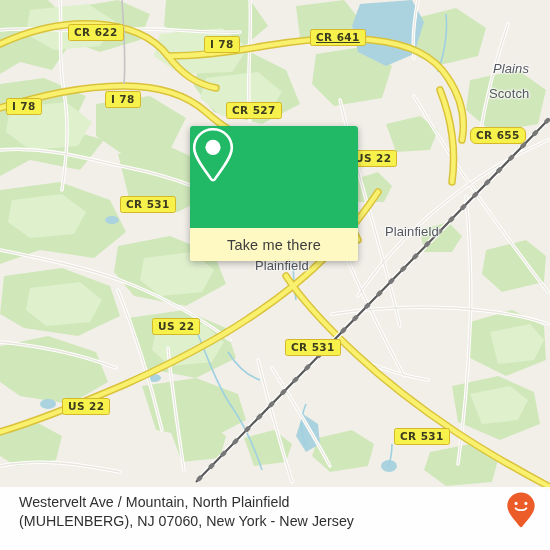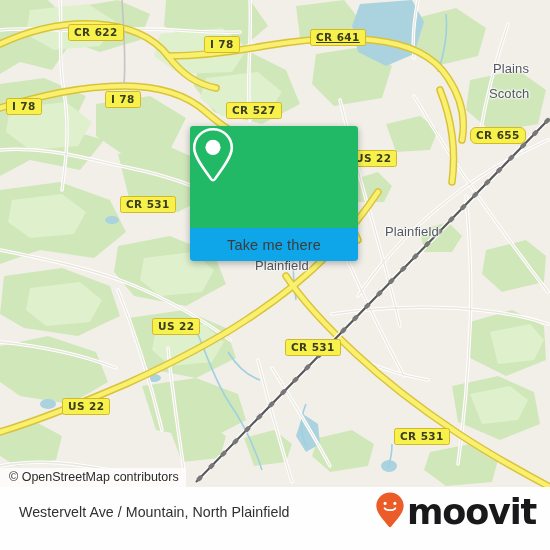--- a/index.html
+++ b/index.html
@@ -48,21 +48,21 @@
     background:#fff;
   }
   .card-top{
     height:102px;width:100%;
     background:#21b866;
     display:flex;align-items:center;justify-content:center;
     box-sizing:border-box;
   }
   .card-bottom{
     height:33px;width:100%;
-    background:#0ea5e9;
+    background:#fef9c3;
     display:flex;align-items:center;justify-content:center;
     box-sizing:border-box;
   }
   .card-bottom span{
     color:#3c3c3c;font-size:14.5px;letter-spacing:.15px;
   }
   .pin-glyph{display:block;}
 
   
   .osm{
@@ -264,52 +264,51 @@
     <div class="shield" style="left:226px;top:102px;">CR 527</div>
     <div class="shield" style="left:470px;top:127px;border-radius:6px;">CR 655</div>
     <div class="shield" style="left:349px;top:150px;">US 22</div>
     <div class="shield" style="left:120px;top:196px;">CR 531</div>
     <div class="shield" style="left:152px;top:318px;">US 22</div>
     <div class="shield" style="left:285px;top:339px;">CR 531</div>
     <div class="shield" style="left:62px;top:398px;">US 22</div>
     <div class="shield" style="left:394px;top:428px;">CR 531</div>
 
     <div class="place" style="left:489px;top:47px;margin-top:39px;">Scotch</div>
-    <div class="place" style="left:493px;top:61px;">Plains</div>
+    <div class="place" style="left:493px;top:61px;font-style:italic;">Plains</div>
     <div class="place" style="left:385px;top:224px;">Plainfield</div>
     <div class="place" style="left:255px;top:258px;">Plainfield</div>
 
     <div class="card">
       <div class="card-top">
         <span>
           <svg class="pin-glyph" width="46" height="58" viewBox="0 0 46 58" aria-hidden="true">
             <path d="M23 3.2 C12.6 3.2 4.2 11.5 4.2 21.7 C4.2 31.6 15.5 44.6 21.3 53.4 C22.1 54.6 23.9 54.6 24.7 53.4 C30.5 44.6 41.8 31.6 41.8 21.7 C41.8 11.5 33.4 3.2 23 3.2 Z" fill="none" stroke="#ffffff" stroke-width="2.6"></path>
             <circle cx="23" cy="21.3" r="7.6" fill="#ffffff"></circle>
           </svg>
         </span>
       </div>
       <div class="card-bottom">
         <span>Take me there</span>
       </div>
     </div>
 
-    <div class="osm">© OpenStreetMap contributors</div>
   </div>
 
   <div class="footer-veil"></div>
   <div class="footer">
     <div class="footer-text">
       <div>Westervelt Ave / Mountain, North Plainfield</div>
+      <div>(MUHLENBERG), NJ 07060, New York - New Jersey</div>
     </div>
     <div class="footer-logo">
       <span>
         <svg width="30" height="38" viewBox="0 0 30 38" aria-hidden="true">
           <path d="M15 1.4 C7.4 1.4 1.3 7.4 1.3 14.8 C1.3 22.6 10.2 30.5 13.7 35.6 C14.3 36.5 15.7 36.5 16.3 35.6 C19.8 30.5 28.7 22.6 28.7 14.8 C28.7 7.4 22.6 1.4 15 1.4 Z" fill="#ec5c28"></path>
           <circle cx="10.1" cy="12.4" r="1.55" fill="#ffffff"></circle>
           <circle cx="19.9" cy="12.4" r="1.55" fill="#ffffff"></circle>
           <path d="M9.6 17.2 C11.2 19.8 18.8 19.8 20.4 17.2" fill="none" stroke="#ffffff" stroke-width="1.7" stroke-linecap="round"></path>
         </svg>
       </span>
-      <span class="moovit-word">moovit</span>
     </div>
   </div>
 
 </div>
 
 </body></html>

